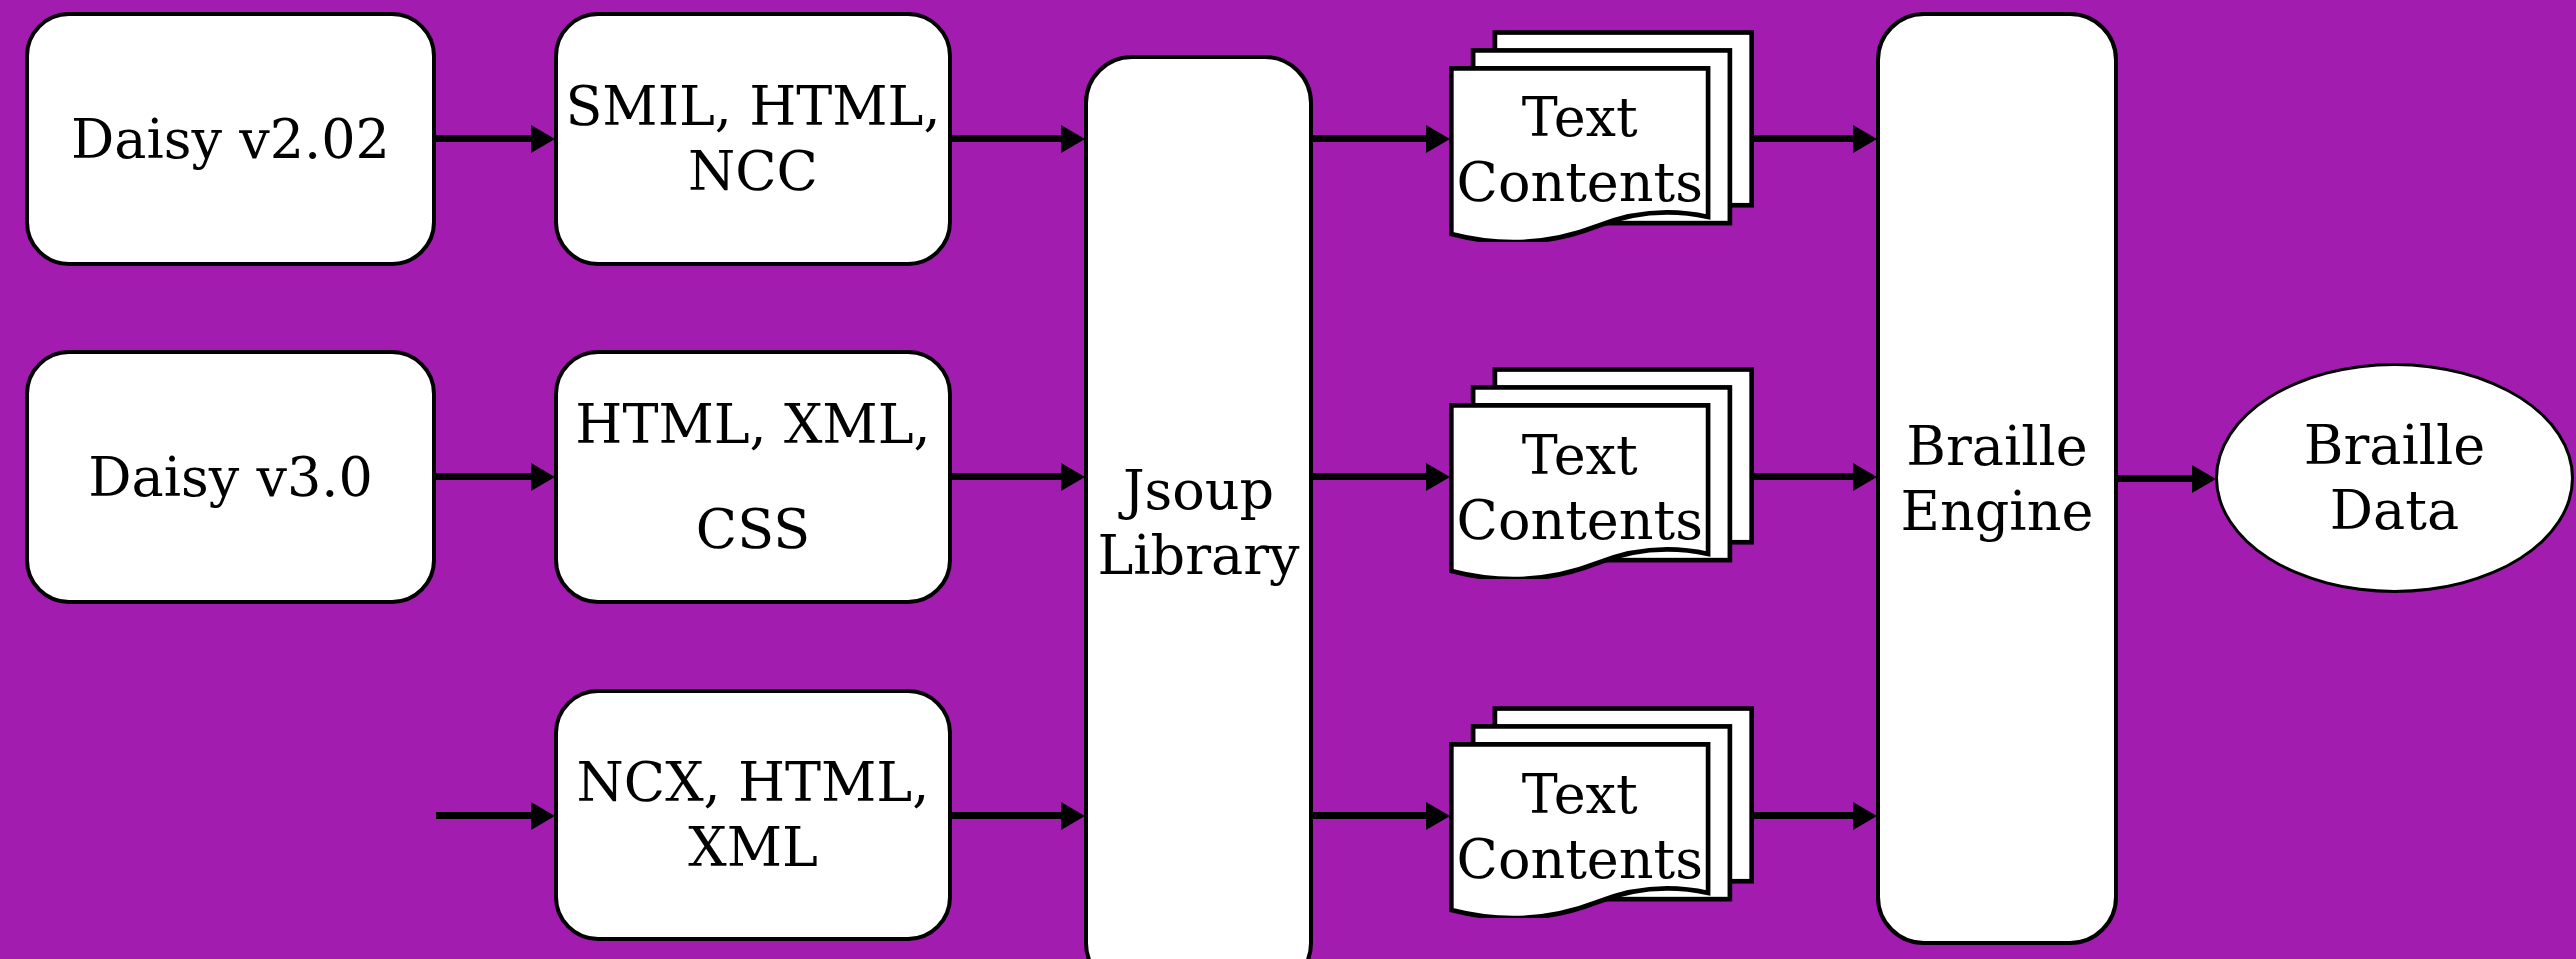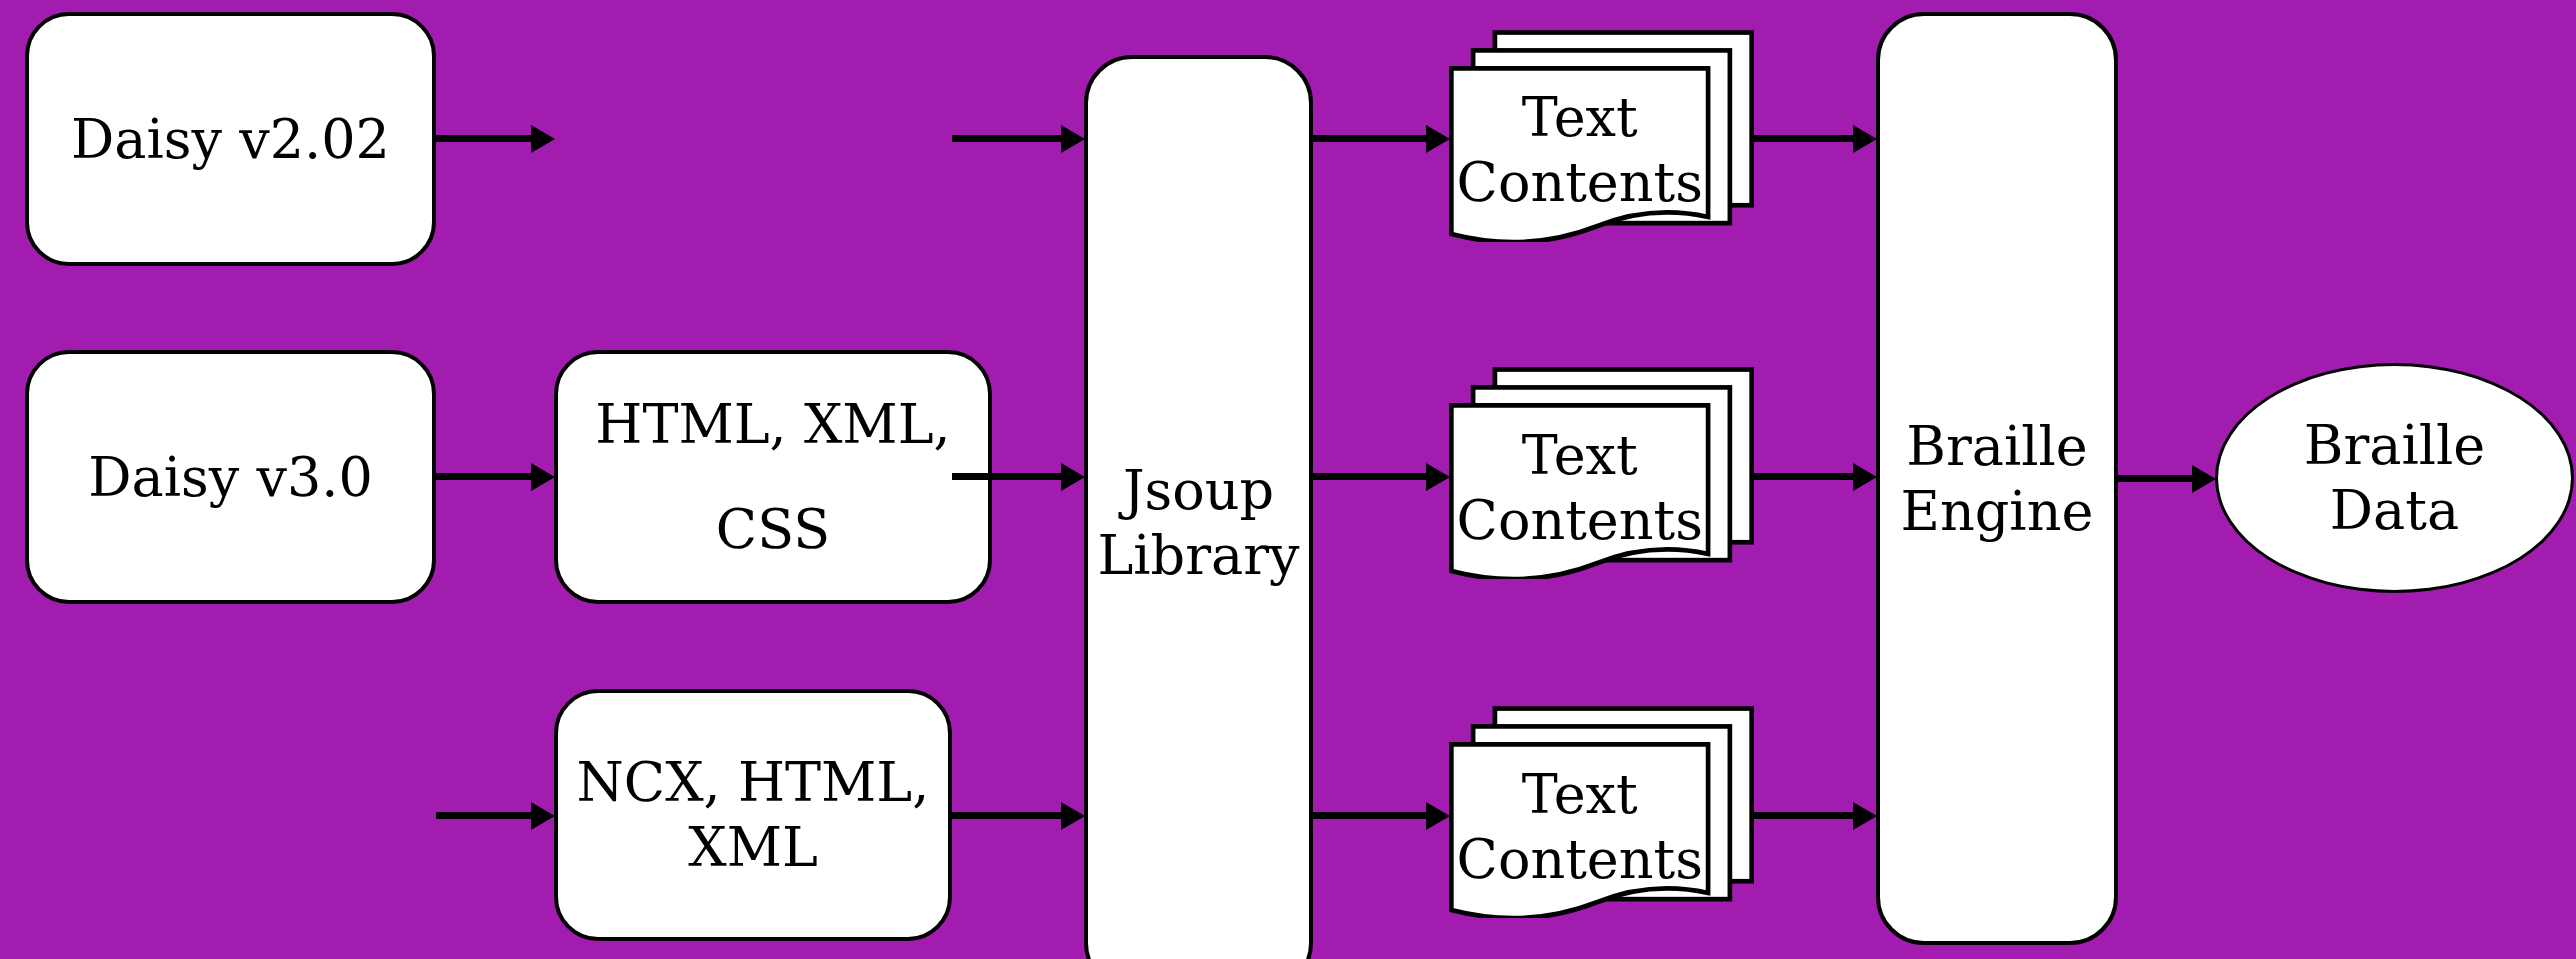--- a/index.html
+++ b/index.html
@@ -77,27 +77,31 @@
 </style>
 </head>
 <body>
 
 <div id="canvas">
 
   <div class="rbox" style="left:25px;top:12.4px;width:411px;height:254px;">
     <span class="ln">Daisy v2.02</span>
   </div>
   <div class="arr" style="left:436px;top:135px;width:96px;"></div>
+  <div class="rbox" style="left:554px;top:12.4px;width:398px;height:254px;">
+    <span class="ln">SMIL, HTML,</span>
+    <span class="ln">NCC</span>
+  </div>
   <div class="arr" style="left:952px;top:135px;width:110px;"></div>
 
   <div class="rbox" style="left:25px;top:350px;width:411px;height:254px;">
     <span class="ln">Daisy v3.0</span>
   </div>
   <div class="arr" style="left:436px;top:473px;width:96px;"></div>
-  <div class="rbox" style="left:554px;top:350px;width:438px;height:254px;gap:40px;">
+  <div class="rbox" style="left:554px;top:350px;width:398px;height:254px;gap:40px;">
     <span class="ln">HTML, XML,</span>
     <span class="ln">CSS</span>
   </div>
   <div class="arr" style="left:952px;top:473px;width:110px;"></div>
 
   <div class="arr" style="left:436px;top:812px;width:96px;"></div>
   <div class="rbox" style="left:554px;top:689px;width:398px;height:252px;">
     <span class="ln">NCX, HTML,</span>
     <span class="ln">XML</span>
   </div>

